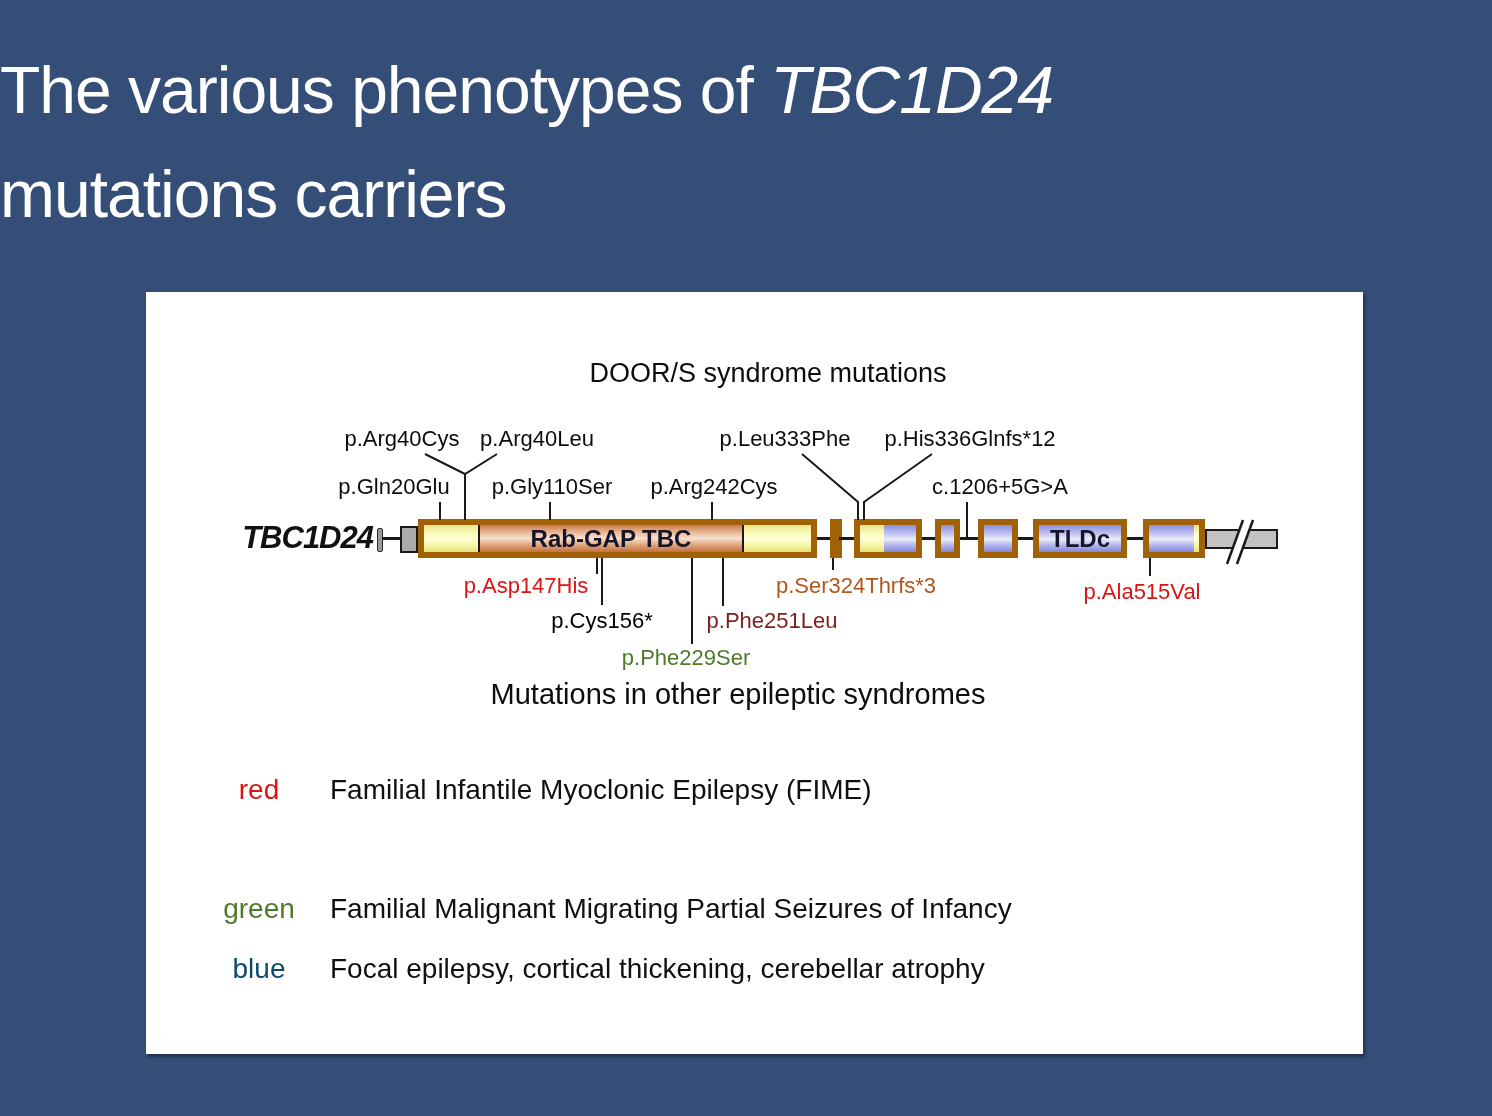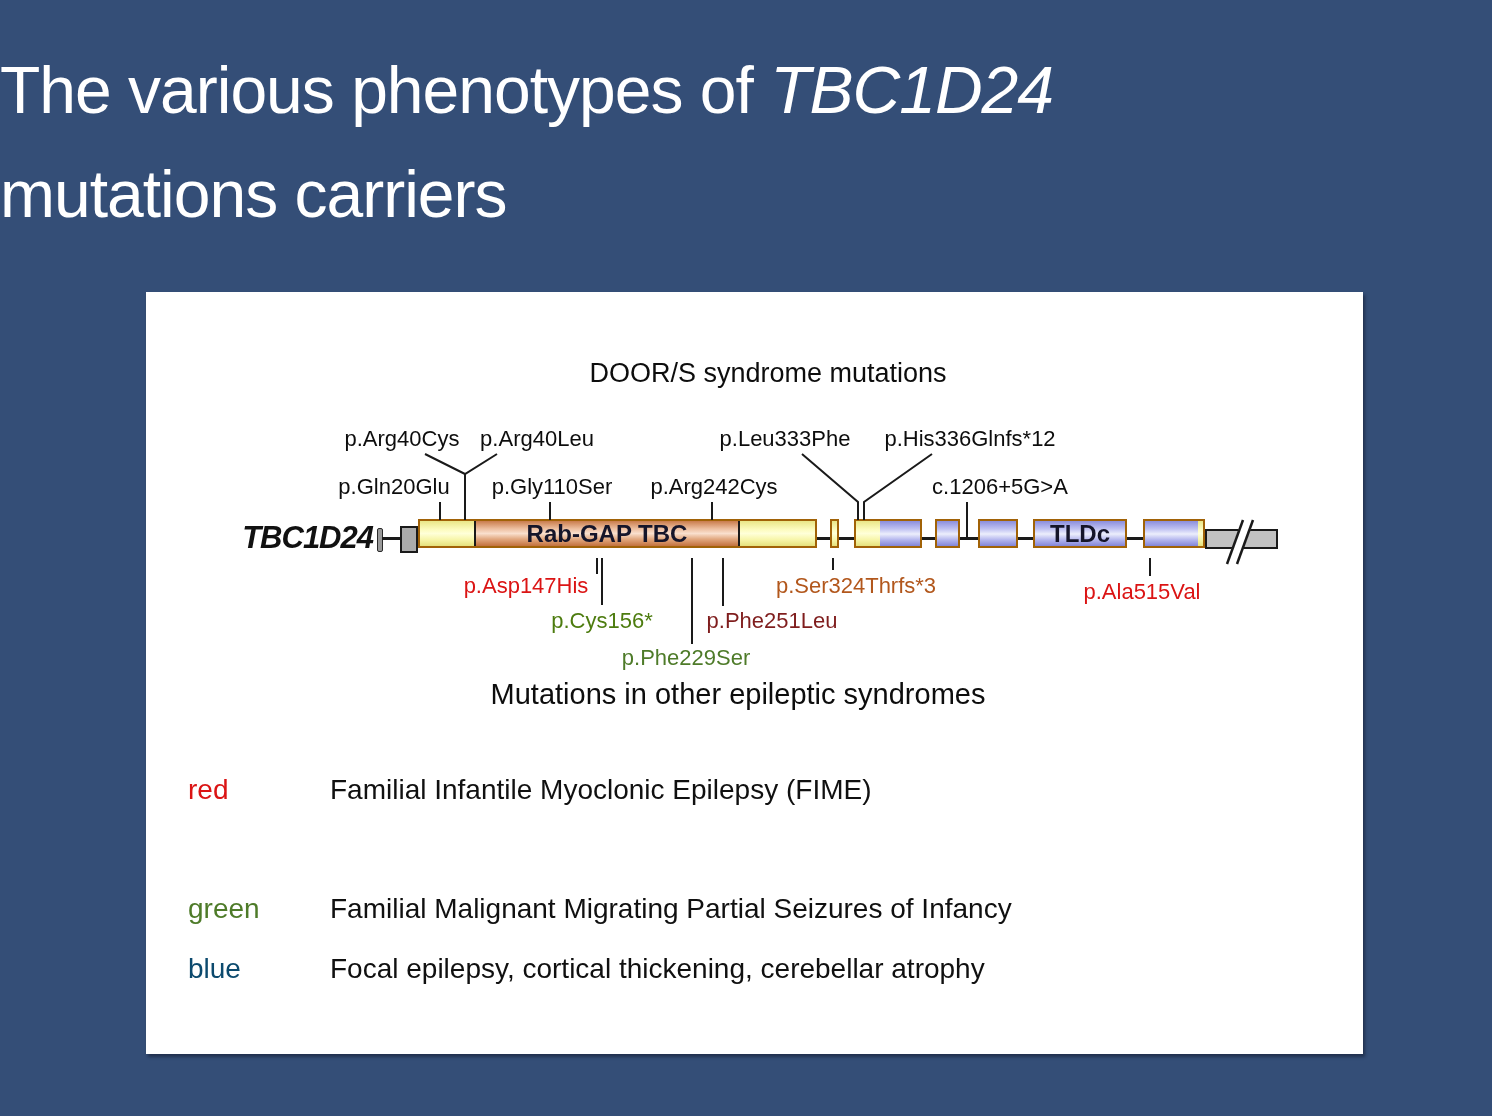--- a/index.html
+++ b/index.html
@@ -33,22 +33,22 @@
     position:absolute; transform:translateX(-50%);
     white-space:nowrap; font-size:22px; color:#0d0d0d;
   }
   .gene-name {
     position:absolute; left:62px; top:228px; width:165px;
     text-align:right; font-size:31px; font-style:italic; font-weight:600;
     color:#111; letter-spacing:-1px;
   }
   
   .bar-box {
-    position:absolute; top:227px; height:29px;
-    border:2px solid #a16207; display:flex;
+    position:absolute; top:227px; height:39px;
+    border:6px solid #a16207; display:flex;
   }
   .seg { height:100%; }
   .seg-yellow { background:linear-gradient(180deg,#e9e687 0%,#fdfcc0 35%,#ffffd8 50%,#f7f5a8 75%,#e5e17c 100%); }
   .seg-orange {
     background:linear-gradient(180deg,#c97c4c 0%,#ecbd9d 30%,#f9dfcd 50%,#e2a981 72%,#c3713d 100%);
     border-left:2px solid #1a1a1a; border-right:2px solid #1a1a1a;
     display:flex; align-items:center; justify-content:center;
   }
   .seg-purple { background:linear-gradient(180deg,#8b8edd 0%,#c0c2f2 32%,#eceefc 52%,#b4b6ee 75%,#8285d8 100%); }
   .domain-label { font-size:24px; font-weight:700; color:#15152a; letter-spacing:0; }
@@ -62,21 +62,21 @@
     position:absolute; left:254px; top:234px; width:18px; height:27px;
     background:#ababab; border:2px solid #1a1a1a;
   }
   .gray-bar {
     position:absolute; left:1059px; top:237px; width:73px; height:20px;
     background:#c2c2c2; border:2px solid #1a1a1a;
   }
   .lines-svg { position:absolute; left:0; top:0; z-index:6; pointer-events:none; }
   
   .lrow { position:absolute; left:42px; width:1150px; font-size:28px; color:#101010; }
-  .lword { display:inline-block; width:142px; }
+  .lword { display:inline-block; width:142px;text-align:center; }
   .ldesc { color:#101010; }
 </style>
 </head>
 <body>
 
 <div class="title">
   <div><span>The various phenotypes of </span><span class="it">TBC1D24</span></div>
   <div>mutations carriers</div>
 </div>
 
@@ -129,21 +129,21 @@
 
   <div class="hline" style="left:981px; width:16px;"></div>
   <div class="bar-box" style="left:997px; width:62px;">
     <div class="seg seg-purple" style="flex:1;"></div>
     <div class="seg seg-yellow" style="width:5px;"></div>
   </div>
 
   <div class="gray-bar"></div>
 
   <div class="dlabel" style="left: 380px; top: 281px; color: rgb(219, 20, 20);">p.Asp147His</div>
-  <div class="dlabel" style="left: 456px; top: 316px; color: #4d7c0f;">p.Cys156*</div>
+  <div class="dlabel" style="left: 456px; top: 316px; color: #000000;">p.Cys156*</div>
   <div class="dlabel" style="left: 540px; top: 353px; color: rgb(78, 123, 41);">p.Phe229Ser</div>
   <div class="dlabel" style="left: 626px; top: 316px; color: #7f1d1d;">p.Phe251Leu</div>
   <div class="dlabel" style="left: 710px; top: 281px; color: rgb(178, 87, 28);">p.Ser324Thrfs*3</div>
   <div class="dlabel" style="left: 996px; top: 287px; color: rgb(219, 20, 20);">p.Ala515Val</div>
 
   <svg class="lines-svg" width="1217" height="440">
     <g stroke="#1a1a1a" stroke-width="2" fill="none">
 
       <polyline points="279,162 319,182 351,162"></polyline>
       <line x1="319" y1="182" x2="319" y2="228"></line>

